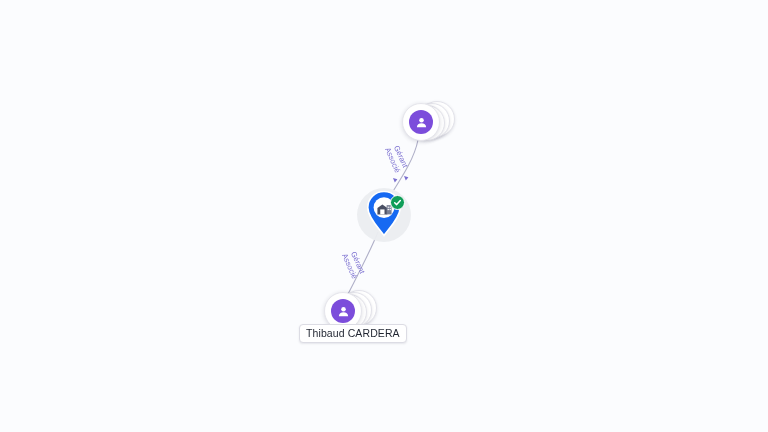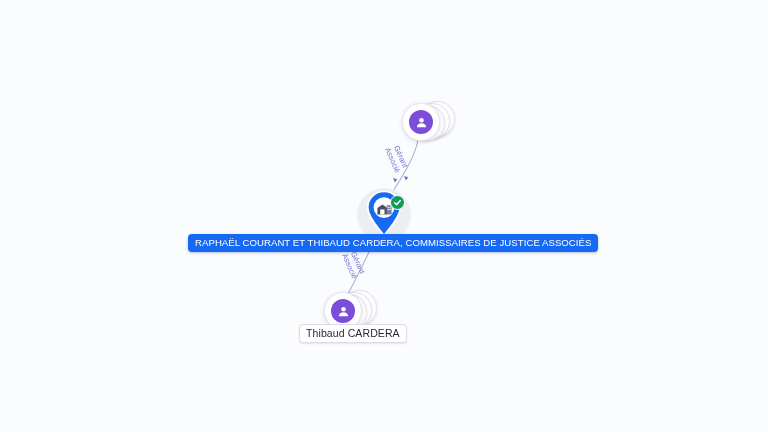--- a/index.html
+++ b/index.html
@@ -212,21 +212,20 @@
         <rect x="6" y="13" width="6" height="7" fill="#ffffff"></rect>
       </svg>
     </div>
     <div class="verified-badge">
       <svg width="9" height="9" viewBox="0 0 24 24" fill="none" stroke="#ffffff" stroke-width="4" stroke-linecap="round" stroke-linejoin="round">
         <path d="M4.5 12.5 L9.8 17.6 L19.5 6.8"></path>
       </svg>
     </div>
   </div>
 
-  <div class="company-banner" style="left:188px; top:234px;">RAPHAËL COURANT ET THIBAUD CARDERA, COMMISSAIRES DE JUSTICE ASSOCIÉS</div>
 
   <div class="edge-label" style="left:340px; top:256px; transform:rotate(66deg);">
     <span class="l1">Gérant</span>
     <span class="l2">Associé</span>
   </div>
 
   <div class="person-node" style="left:324px; top:288px;">
     <div class="stack-card c3"></div>
     <div class="stack-card c2"></div>
     <div class="stack-card c1"></div>

